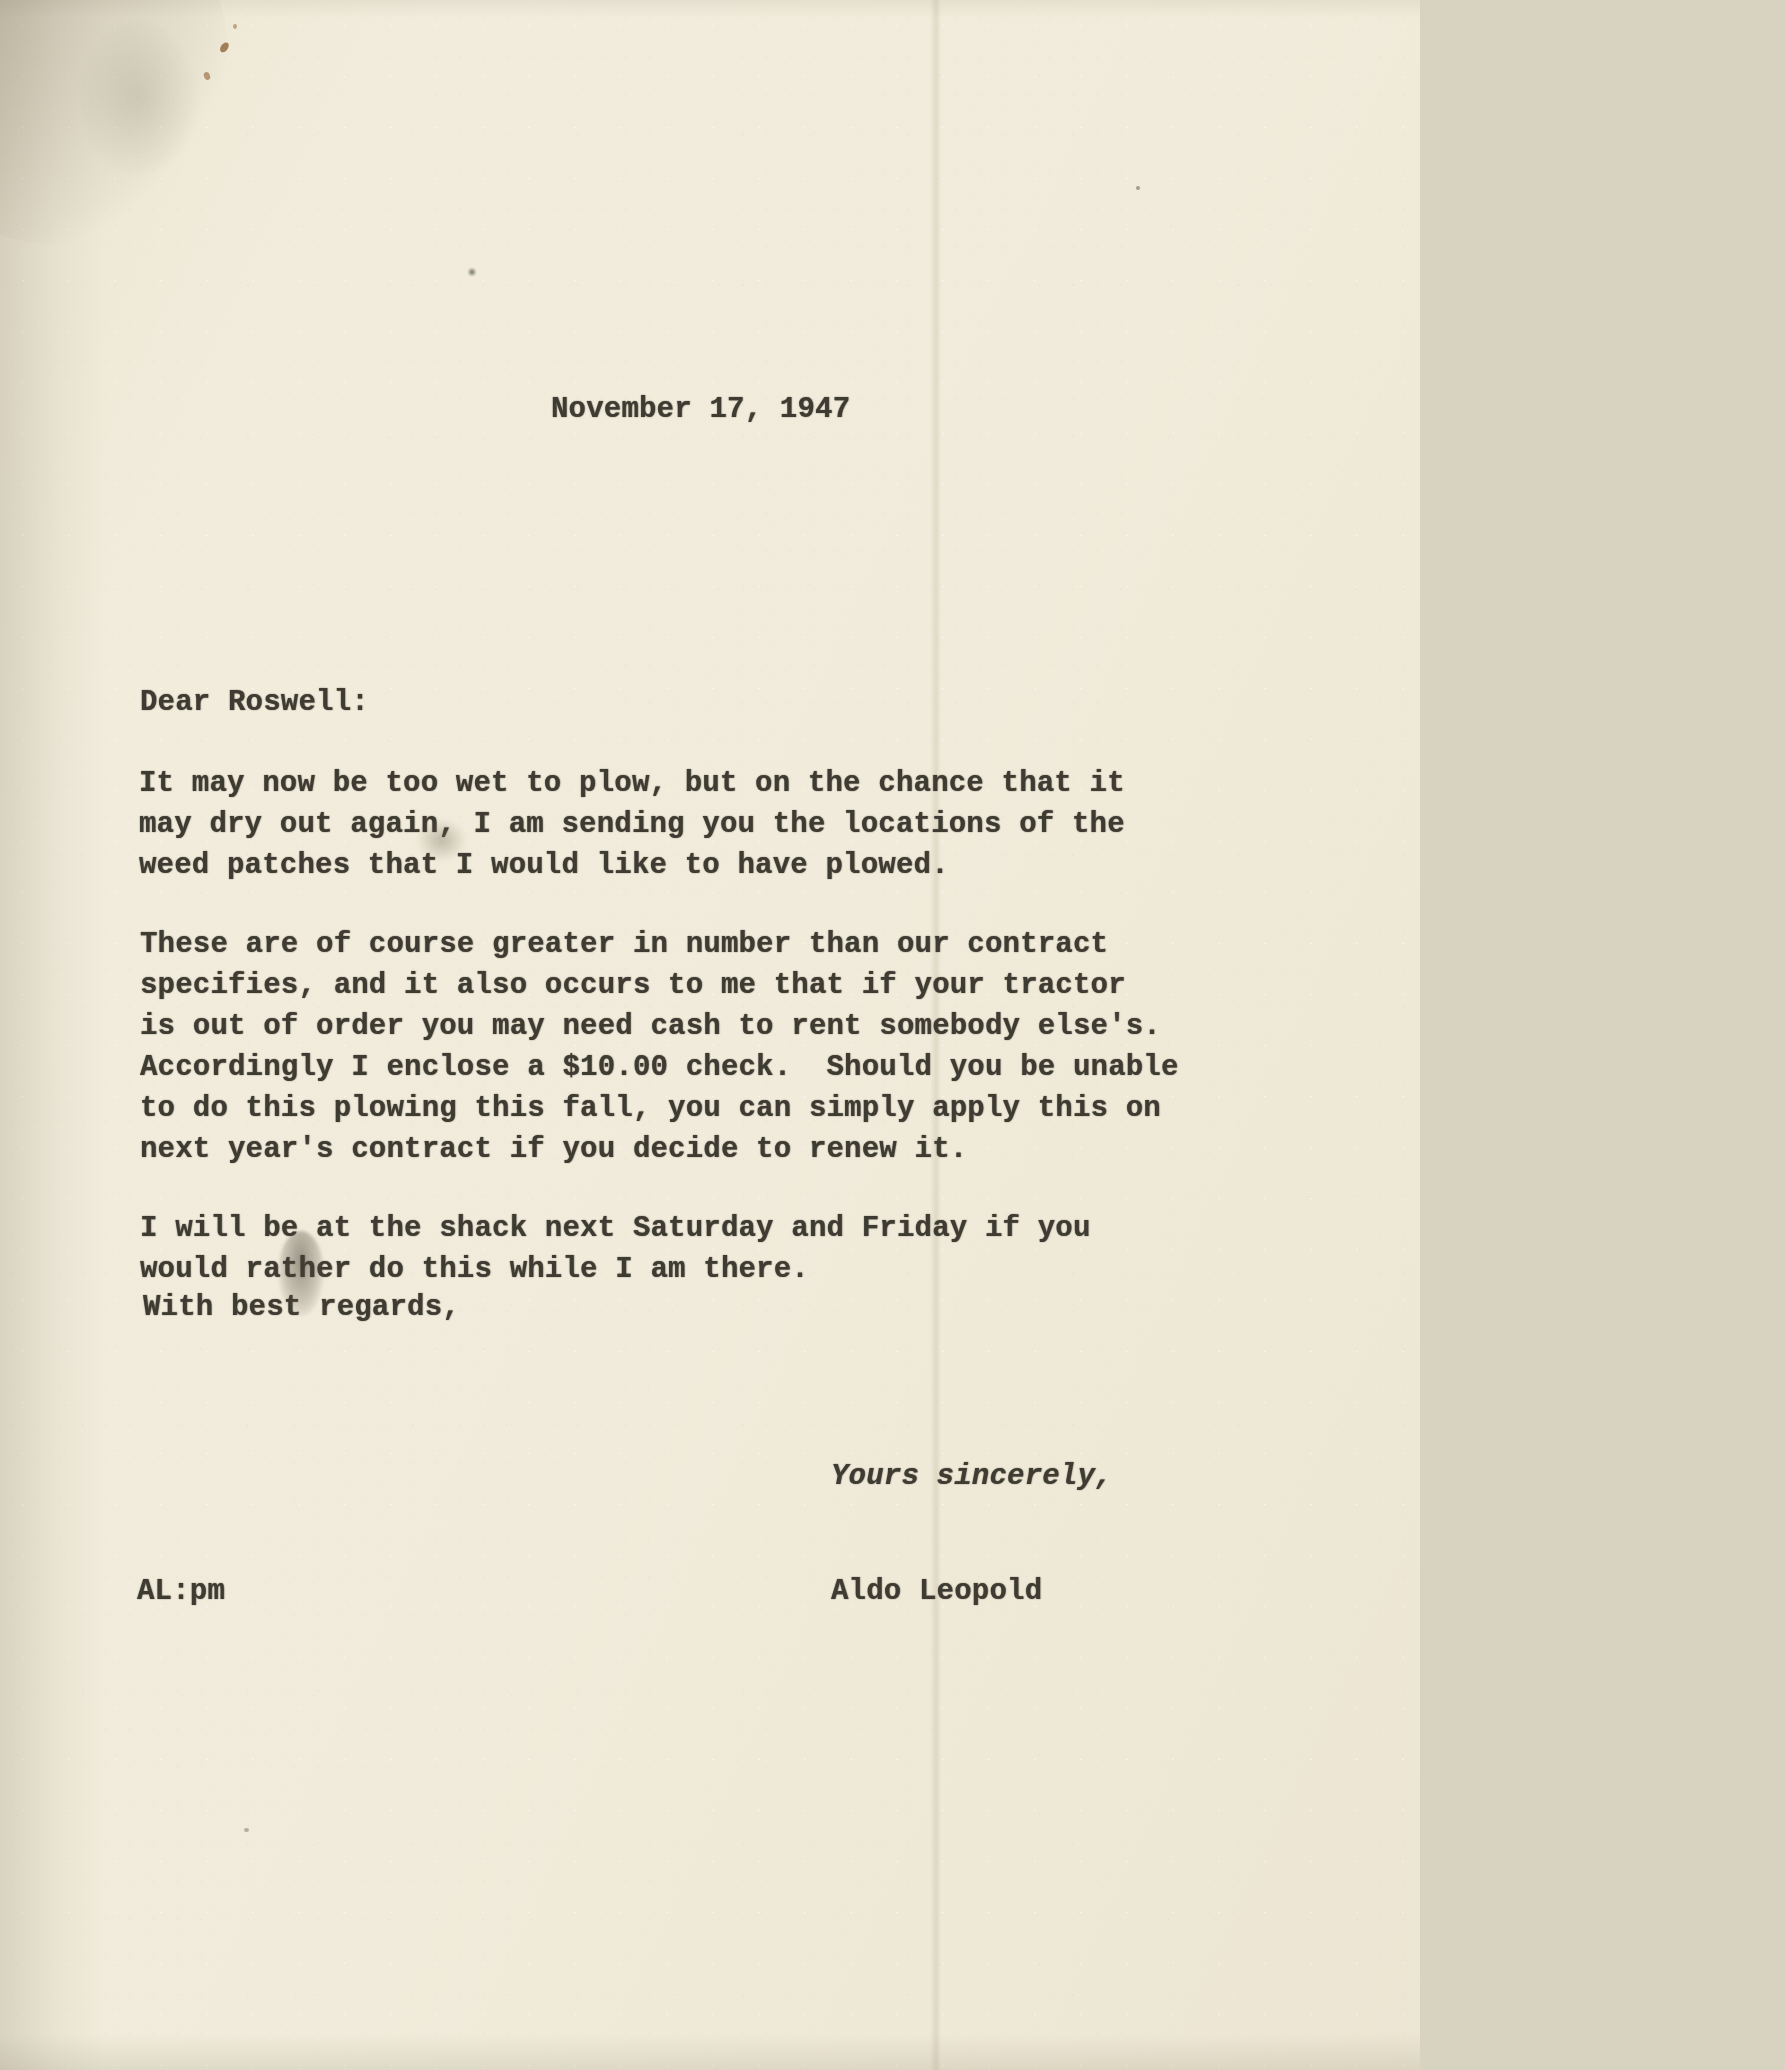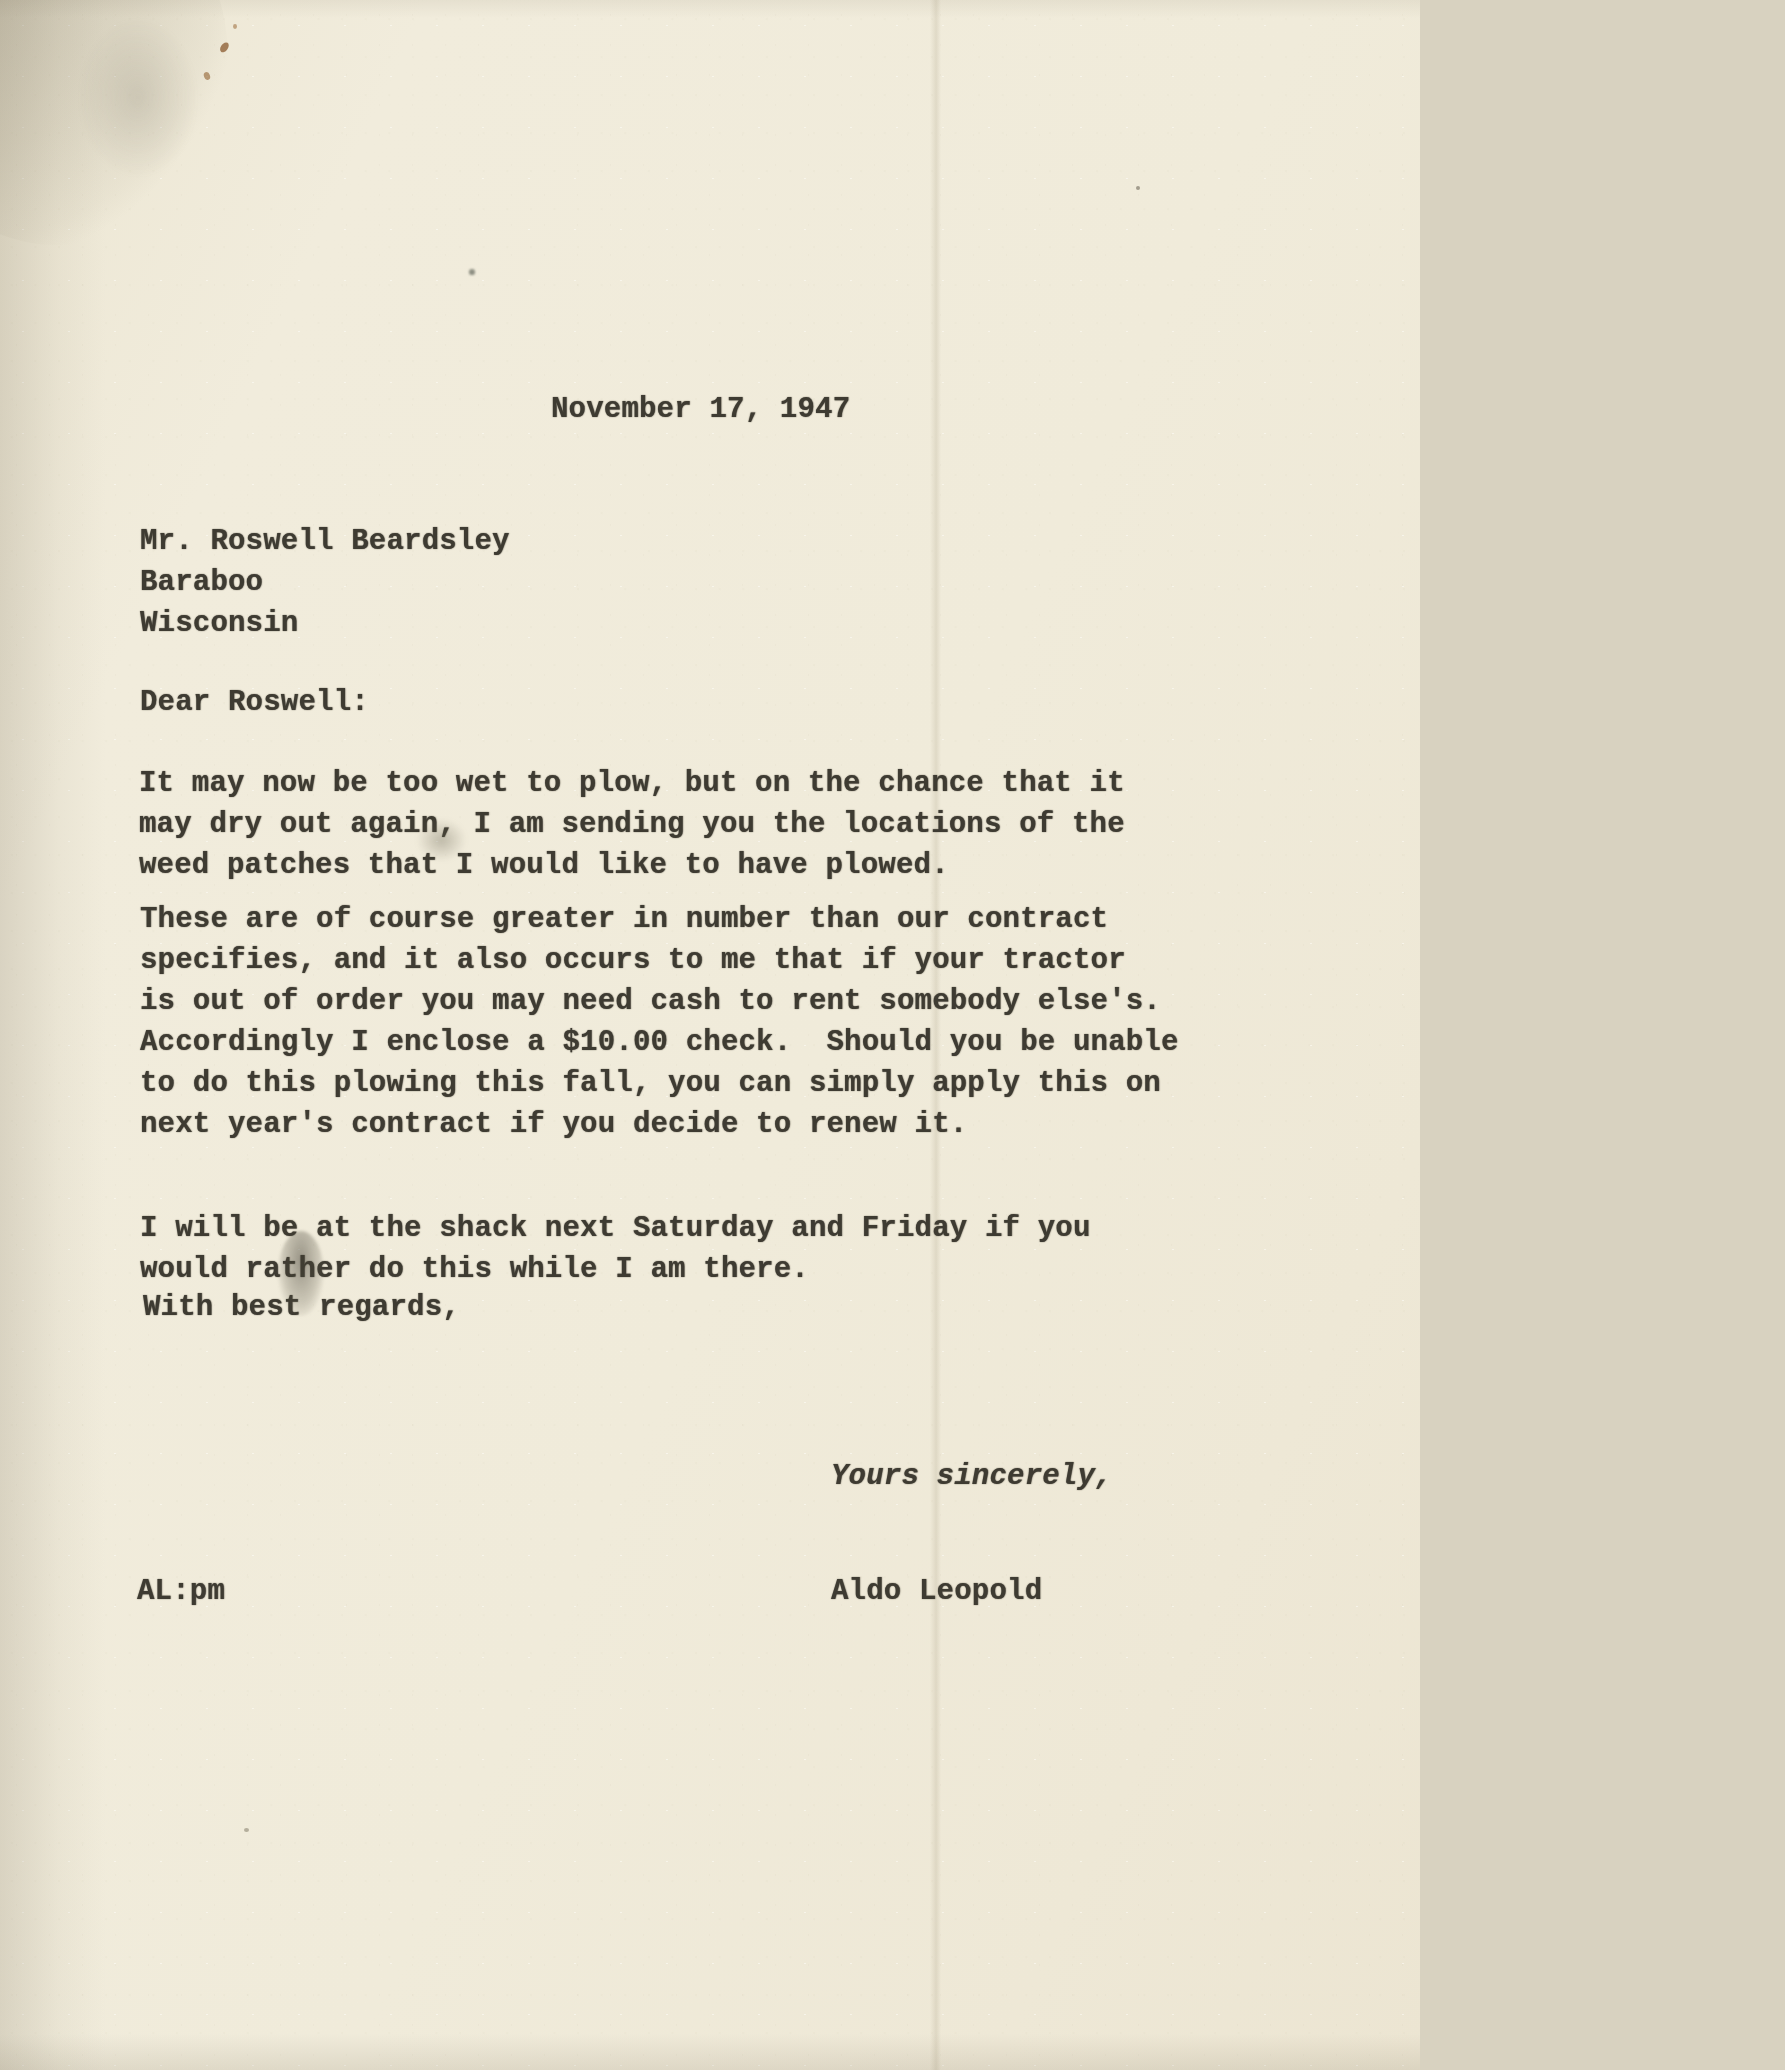--- a/index.html
+++ b/index.html
@@ -96,21 +96,21 @@
     text-shadow:
       0.5px 0.3px 1.1px rgba(58,55,45,0.55),
       -0.3px 0.2px 0.8px rgba(58,55,45,0.30),
       0 0 2px rgba(70,66,52,0.18);
   }
 
   .date-line    { left: 551px;  top: 389px;  }
   .recipient    { left: 140px;  top: 521px;  }
   .salutation   { left: 140px;  top: 682px;  }
   .para-1       { left: 139px;  top: 763px;  }
-  .para-2       { left: 140px;  top: 899px; }
+  .para-2       { left: 140px;  top: 924px; }
   .para-3       { left: 140px;  top: 1208px; }
   .closing      { left: 143px;  top: 1287px; }
   .signoff      { left: 831px; top: 1456px; font-style: italic; }
   .typist       { left: 137px;  top: 1571px; }
   .signature    { left: 831px; top: 1571px; }
 </style>
 </head>
 <body>
 
 <div class="page">
@@ -126,23 +126,20 @@
   <div class="speck speck-rust-1"></div>
   <div class="speck speck-rust-2"></div>
   <div class="speck speck-rust-3"></div>
   <div class="speck speck-dark-1"></div>
   <div class="speck speck-dark-2"></div>
   <div class="speck speck-dark-3"></div>
   <div class="speck speck-dark-4"></div>
 
   <div class="type date-line">November 17, 1947</div>
 
-  <div class="type recipient">Mr. Roswell Beardsley
-Baraboo
-Wisconsin</div>
 
   <div class="type salutation">Dear Roswell:</div>
 
   <div class="type para-1">It may now be too wet to plow, but on the chance that it
 may dry out again, I am sending you the locations of the
 weed patches that I would like to have plowed.</div>
 
   <div class="type para-2">These are of course greater in number than our contract
 specifies, and it also occurs to me that if your tractor
 is out of order you may need cash to rent somebody else's.

